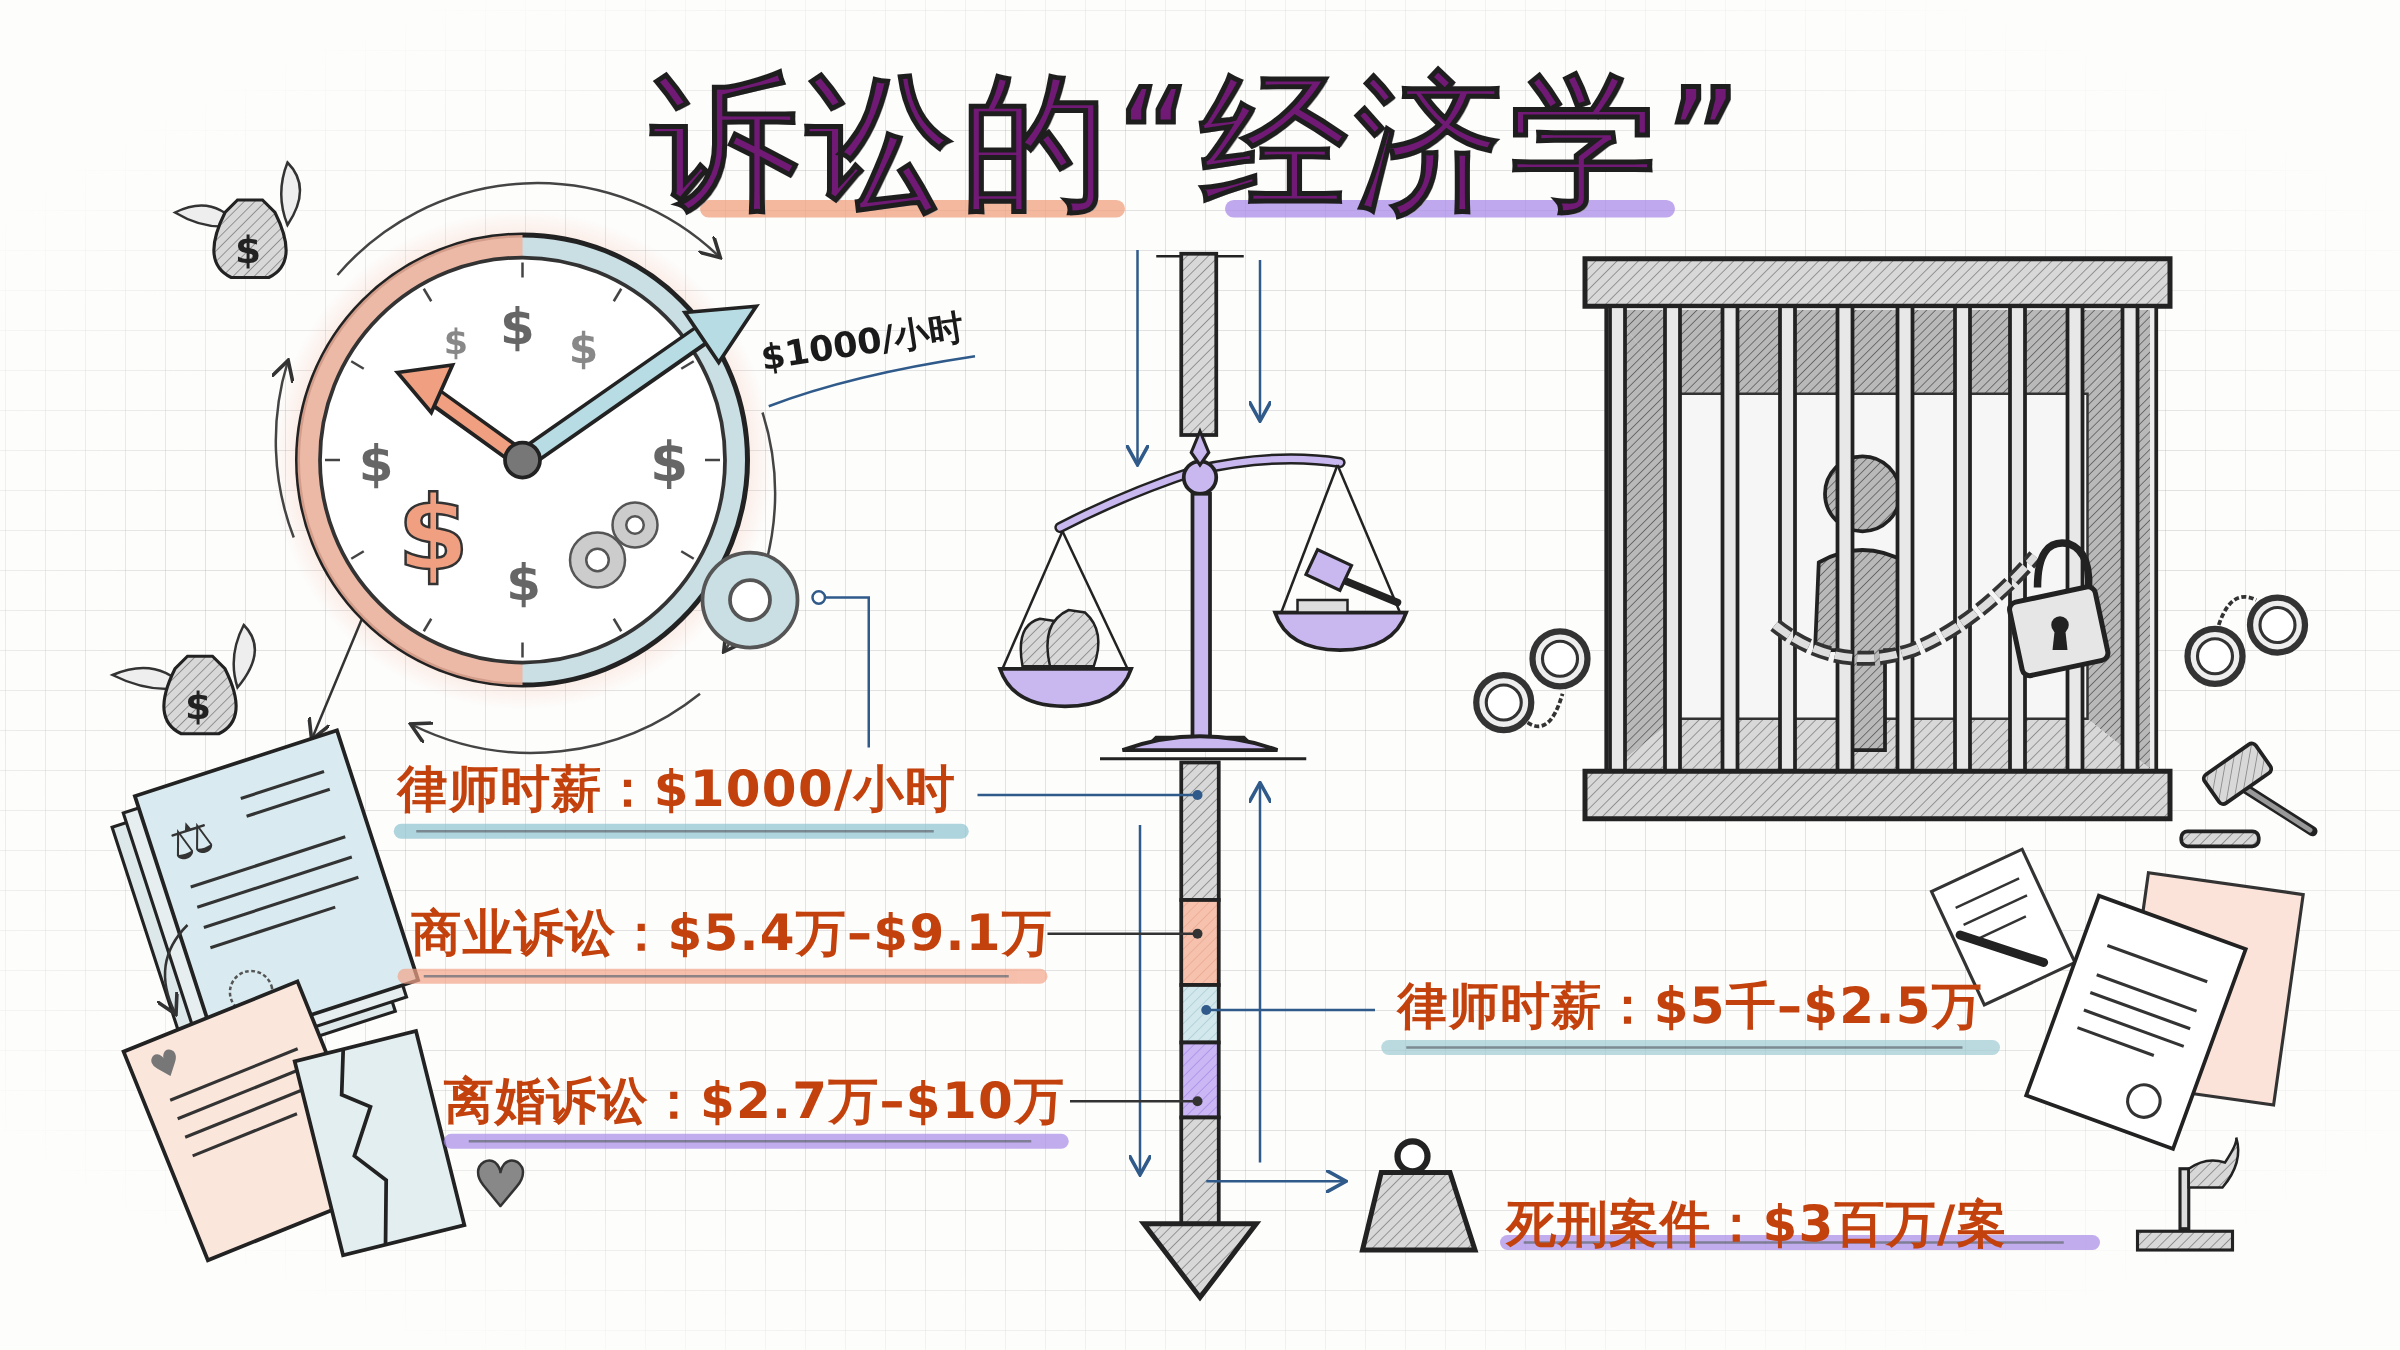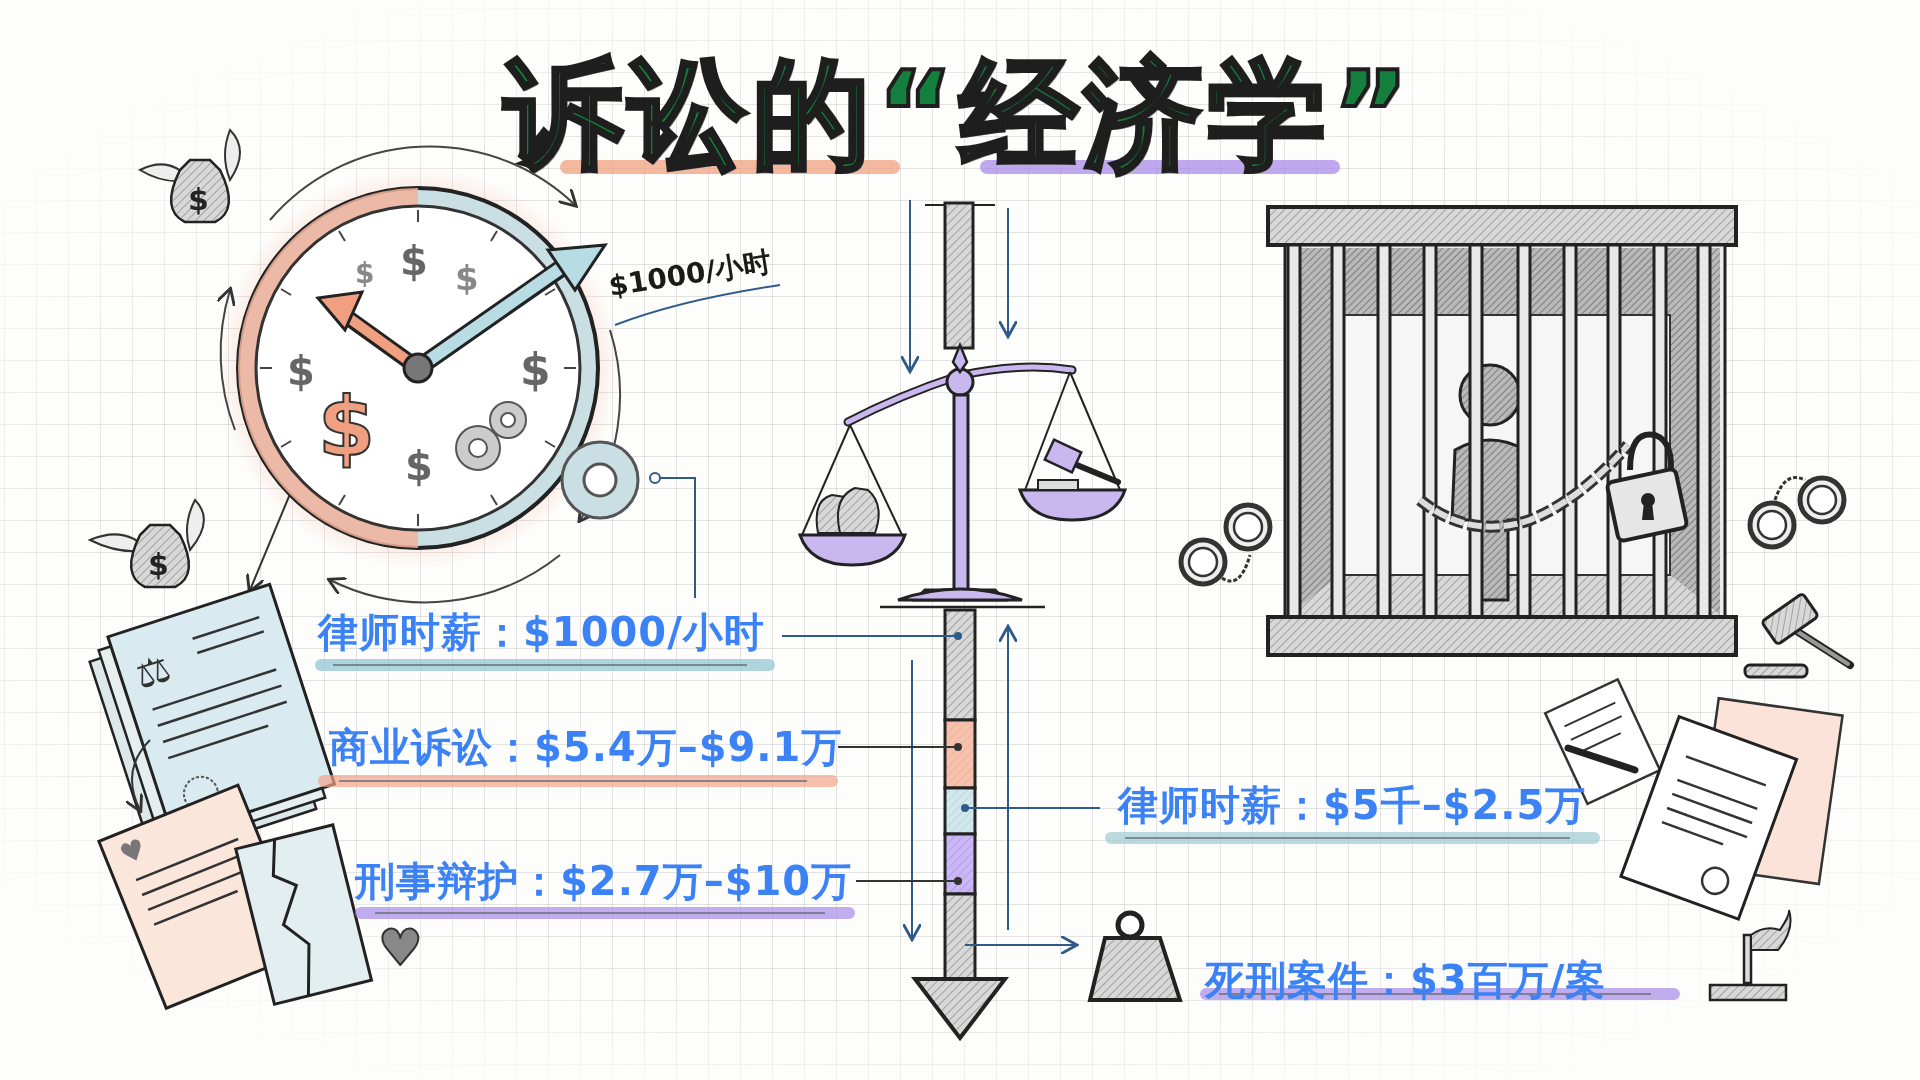--- a/index.html
+++ b/index.html
@@ -15,29 +15,29 @@
       linear-gradient(to bottom, rgba(160,160,160,0.28) 1px, transparent 1px);
     background-size:32px 32px;
     background-position:4px 8px;
     -webkit-mask-image: radial-gradient(ellipse 62% 58% at 50% 50%, #000 70%, transparent 100%);
             mask-image: radial-gradient(ellipse 62% 58% at 50% 50%, #000 70%, transparent 100%);
   }
   .layer { position:absolute; left:0; top:0; width:1920px; height:1080px; }
 
   .title {
     position:absolute; left:0; top:50px; width:1920px; text-align:center;
-    font-size:118px; font-weight:bold; letter-spacing:6px; line-height:1.1;
-    color:#15803d;
+    font-size:118px; font-weight:normal; letter-spacing:6px; line-height:1.1;
+    color:#701a75;
     -webkit-text-stroke:4px #1e1e1e;
     text-shadow: 2px 2px 0 #999;
   }
   .title-underline { position:absolute; height:14px; border-radius:8px; opacity:0.75; }
 
   .label {
-    position:absolute; font-size:40px; font-weight:bold; color:#3b82f6;
+    position:absolute; font-size:40px; font-weight:bold; color:#c2410c;
     white-space:nowrap; line-height:48px; letter-spacing:1px;
   }
   .underline {
     position:absolute; height:12px; border-radius:7px; opacity:0.7;
   }
   .underline::after {
     content:""; position:absolute; left:4%; right:6%; top:5px; height:2px;
     background:#2a3442; opacity:0.75;
   }
   .annot {
@@ -336,19 +336,19 @@
 
 <div class="annot" style="left:612px;top:268px;">$1000/小时</div>
 
 <div class="underline" style="left:315px;top:659px;width:460px;background:#8ec3d0;"></div>
 <div class="label" style="left:318px;top:608px;">律师时薪：$1000/小时</div>
 
 <div class="underline" style="left:318px;top:775px;width:520px;background:#f2a58a;"></div>
 <div class="label" style="left:318px;top:723px;margin-left:11px;">商业诉讼：$5.4万–$9.1万</div>
 
 <div class="underline" style="left:355px;top:907px;width:500px;background:#a98be8;"></div>
-<div class="label" style="left:355px;top:857px;">刑事辩护：$2.7万–$10万</div>
+<div class="label" style="left:355px;top:857px;">离婚诉讼：$2.7万–$10万</div>
 
 <div class="underline" style="left:1105px;top:832px;width:495px;background:#9fccd4;"></div>
 <div class="label" style="left:1118px;top:781px;">律师时薪：$5千–$2.5万</div>
 
 <div class="underline" style="left:1200px;top:988px;width:480px;background:#a98be8;"></div>
 <div class="label" style="left:1205px;top:936px;margin-top:20px;">死刑案件：$3百万/案</div>
 
 </body></html>

